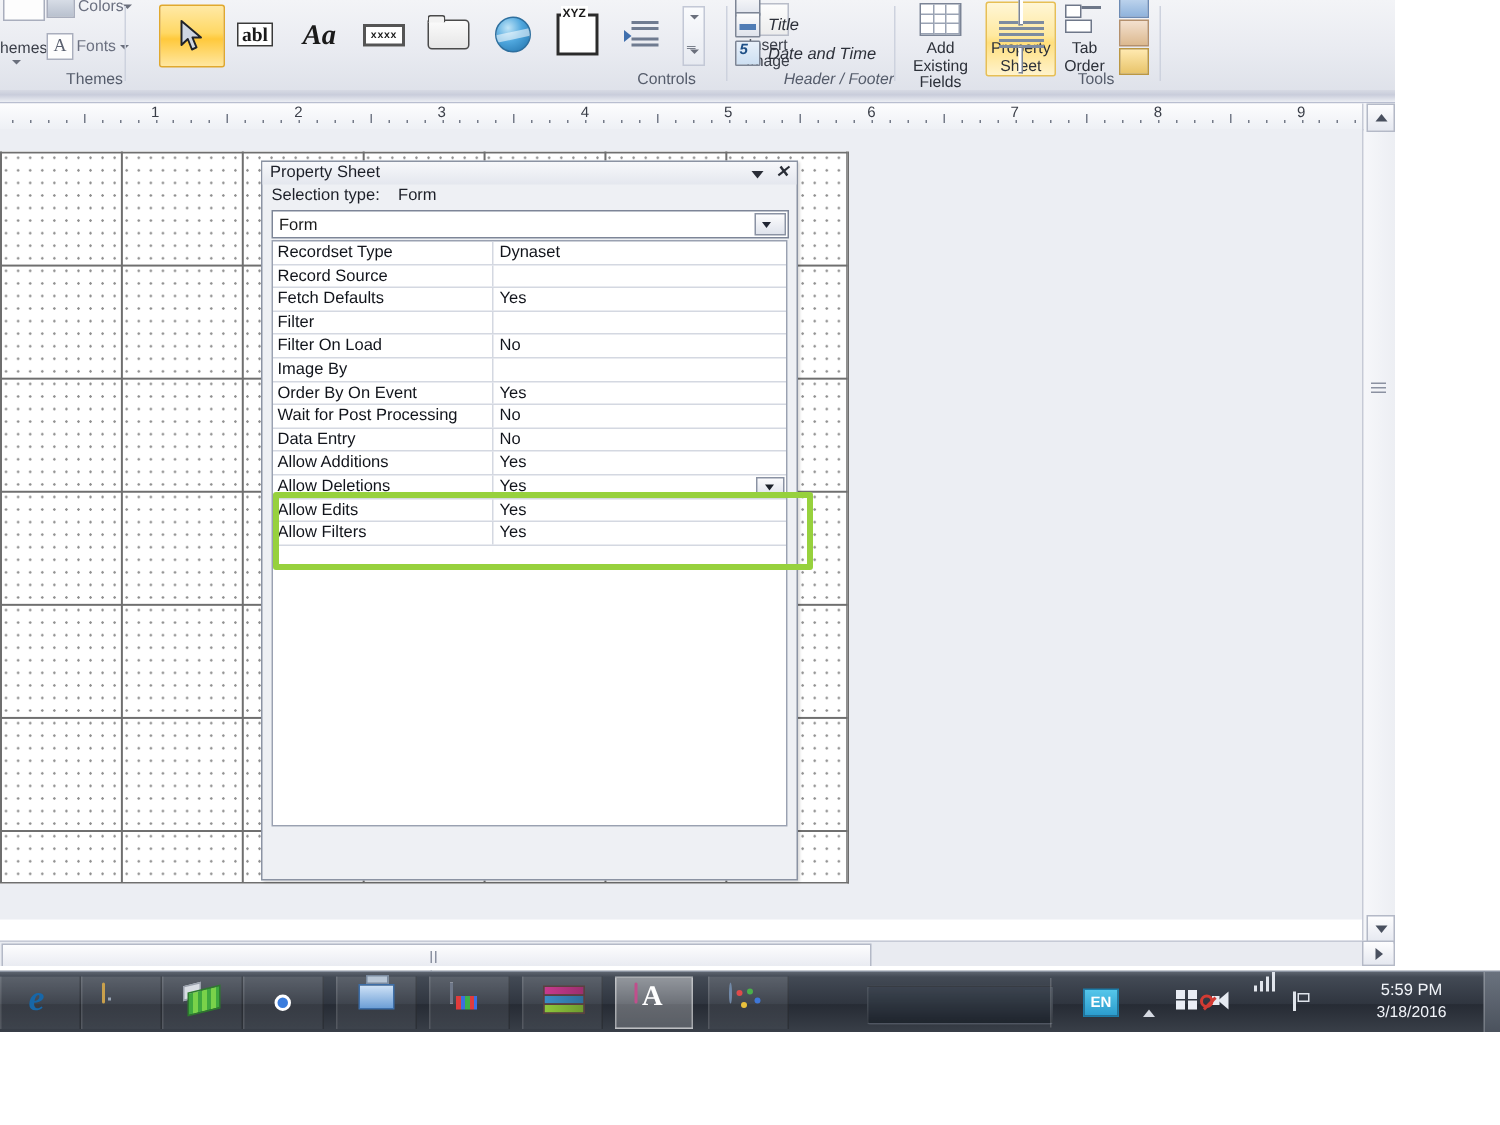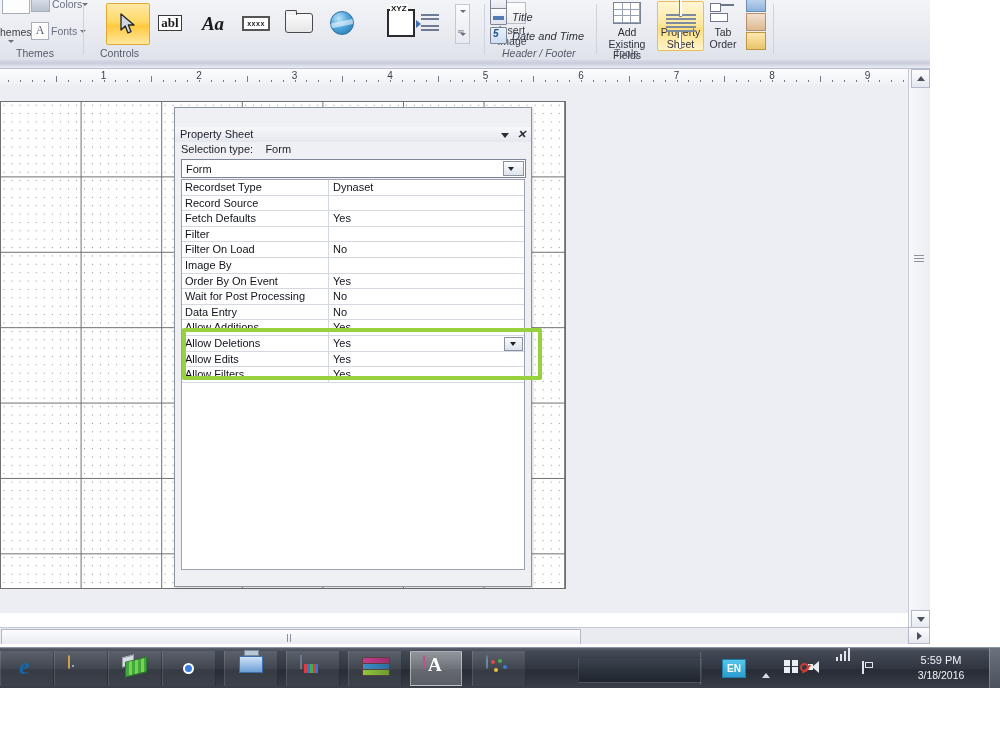--- a/index.html
+++ b/index.html
@@ -19,22 +19,22 @@
     background:linear-gradient(180deg,#f3f4f7 0%,#e9ebf1 55%,#dfe2ea 100%);
     overflow:hidden;
   }
   .ribbon-bottom{
     position:absolute;left:0;top:60px;width:930px;height:8px;
     background:linear-gradient(180deg,#d7dae4 0%,#c9cddb 40%,#eceef4 100%);
     border-bottom:1px solid #b9bed0;
   }
   .rgroup{position:absolute;top:0;height:60px;}
   .rgroup-label{
-    position:absolute;bottom:1px;width:100%;text-align:left;
-    font-size:10.5px;color:#555c6b;padding-left:16px;
+    position:absolute;bottom:1px;width:100%;text-align:right;
+    font-size:10.5px;color:#555c6b;
   }
   .rsep{position:absolute;top:4px;width:1px;height:50px;background:#cdd2de;}
 
   
   .themes-grp{left:0;width:82px;}
   .th-mini{position:absolute;border:1px solid #a9aebd;background:#fdfdfd;}
   .lbl-sm{position:absolute;font-size:10.5px;color:#3b3f49;white-space:nowrap;}
   .arrow-sm{
     width:0;height:0;border-left:3px solid transparent;border-right:3px solid transparent;
     border-top:3.5px solid #6a6f7c;position:absolute;
@@ -155,21 +155,21 @@
   
   .propsheet{
     position:absolute;left:174px;top:107px;width:356px;height:478px;
     background:#eef0f4;
     border:1px solid #8b93a3;
     box-shadow:1px 1px 2px rgba(0,0,0,.18);
   }
   .ps-title{
     position:relative;height:15px;line-height:15px;
     background:linear-gradient(180deg,#f7f8fb,#e4e7ee);
-    padding-left:5px;font-size:11px;color:#1d2029;margin-top:19px;
+    padding-left:5px;font-size:11px;color:#1d2029;
   }
   .ps-tbtn{position:absolute;top:1px;width:14px;height:13px;cursor:default;}
   .ps-chev{
     position:absolute;left:4px;top:5px;width:0;height:0;
     border-left:4px solid transparent;border-right:4px solid transparent;border-top:5px solid #2a2e37;
   }
   .ps-x{position:absolute;left:3px;top:0px;font-size:11px;color:#2a2e37;font-weight:bold;line-height:13px;}
   .ps-sel{
     padding:1px 0 2px 6px;font-size:11px;color:#1d2029;
   }
@@ -402,21 +402,21 @@
       </div>
       <div class="ctl" style="left:151px;">
         <span class="xxxx">xxxx</span>
       </div>
       <div class="ctl" style="left:194px;">
         <span class="folder"></span>
       </div>
       <div class="ctl" style="left:237px;">
         <span class="globe"></span>
       </div>
-      <div class="ctl" style="left:296px;text-decoration:underline;">
+      <div class="ctl" style="left:280px;text-decoration:underline;">
         <span class="xyzbox">
           <span>XYZ</span>
         </span>
       </div>
       <div class="ctl" style="left:323px;">
         <span class="lines-ico">
           <b></b>
             <i style="top:2px;"></i>
             <i style="top:6px;"></i>
             <i style="top:13px;"></i>

